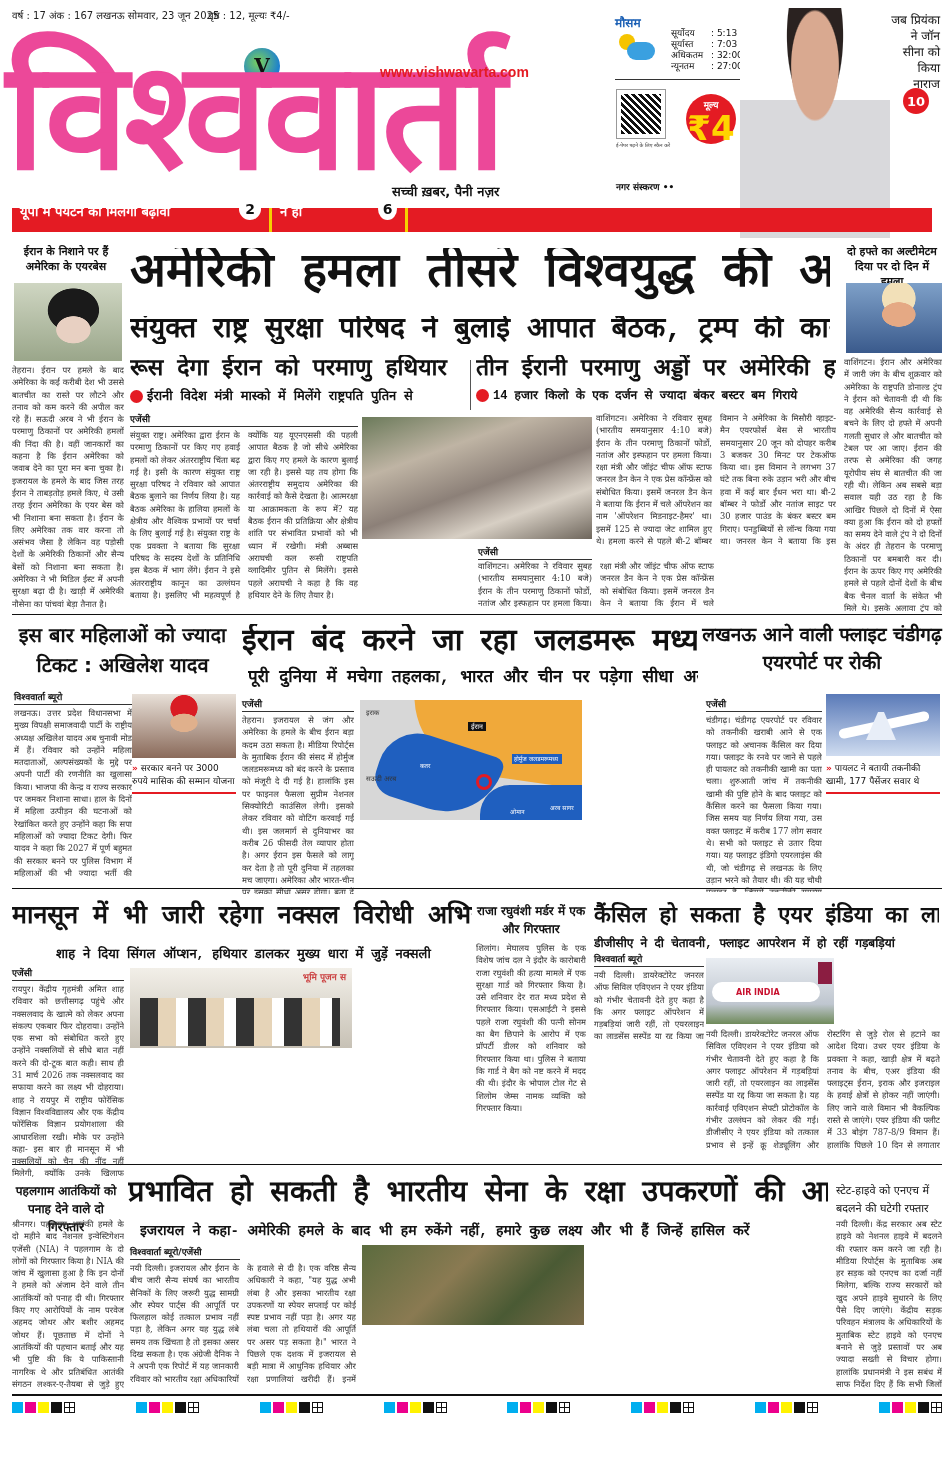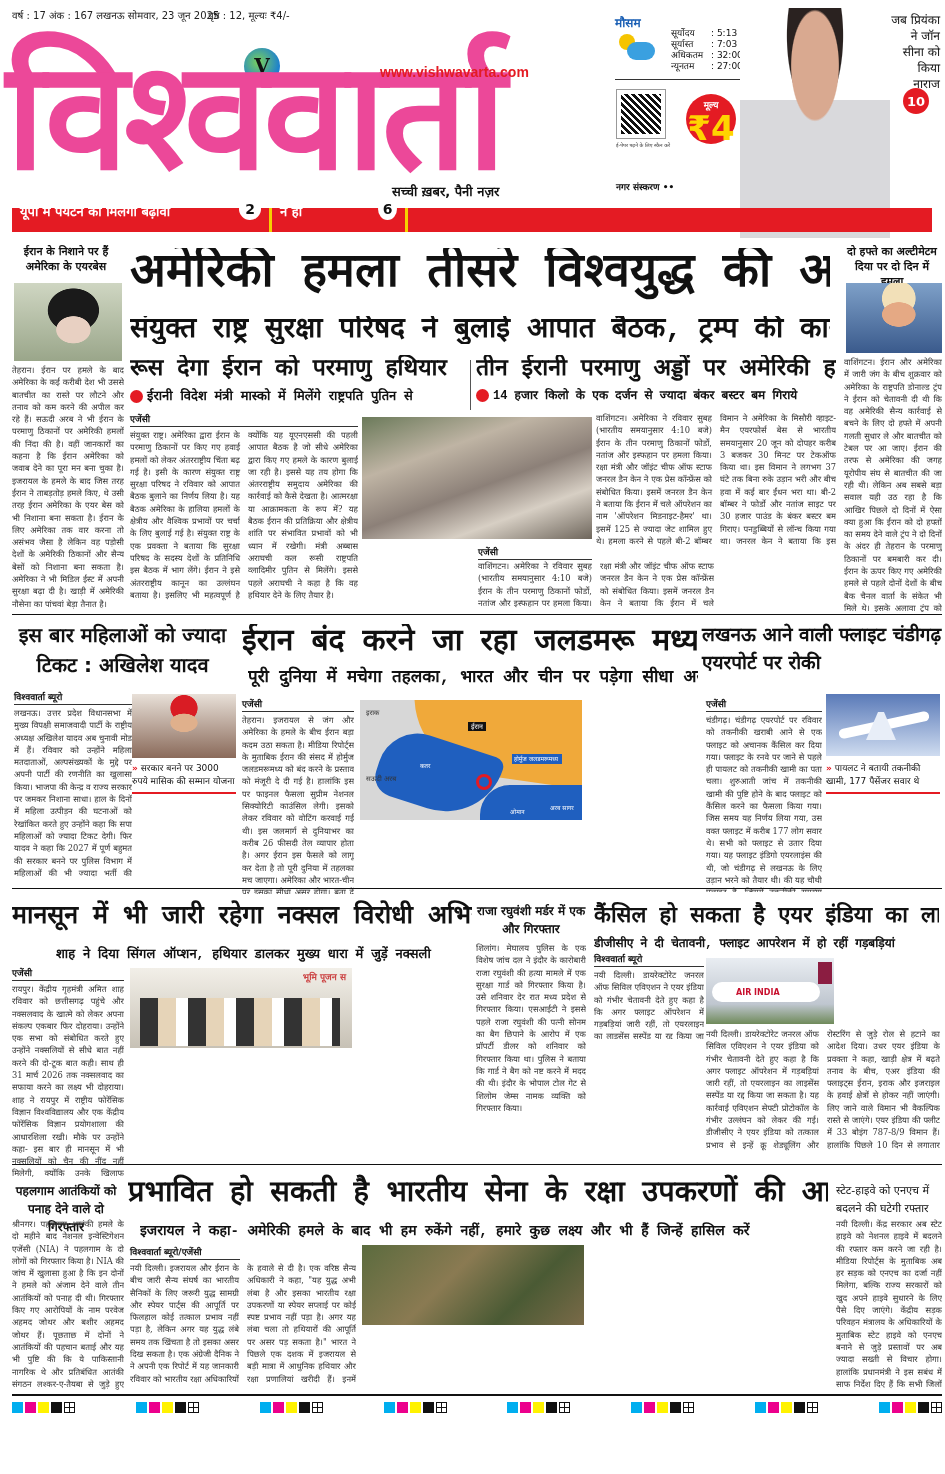--- a/index.html
+++ b/index.html
@@ -128,21 +128,21 @@
   <div style="position:absolute;left:108px;top:22px;font-size:7px;background:#111;color:#fff;padding:0 3px">ईरान</div>
   <div style="position:absolute;left:60px;top:62px;font-size:6px;color:#fff">कतर</div>
   <div style="position:absolute;left:6px;top:74px;font-size:7px;color:#333">सऊदी अरब</div>
   <div style="position:absolute;left:152px;top:54px;font-size:6px;background:#1f5fbf;color:#fff;padding:1px 2px;width:50px">होर्मुज जलडमरूमध्य</div>
   <div style="position:absolute;left:150px;top:108px;font-size:6px;color:#fff">ओमान</div>
   <div style="position:absolute;left:190px;top:104px;font-size:6px;color:#fff">अरब सागर</div>
 </div>
 <div class="abs body-text" style="left:360px;top:822px;width:222px;height:60px;column-count:2;column-gap:8px"></div>
 <div class="abs body-text" style="left:586px;top:700px;width:112px;height:180px"></div>
 
-<div class="abs" style="left:702px;top:620px;width:240px;text-align:left;font-size:19px;font-weight:bold;line-height:28px">लखनऊ आने वाली फ्लाइट चंडीगढ़ एयरपोर्ट पर रोकी</div>
+<div class="abs" style="left:702px;top:620px;width:240px;text-align:center;font-size:19px;font-weight:bold;line-height:28px">लखनऊ आने वाली फ्लाइट चंडीगढ़ एयरपोर्ट पर रोकी</div>
 <div class="abs" style="left:706px;top:697px;width:116px">
   <div class="byline">एजेंसी</div>
   <div class="body-text" style="height:178px">चंडीगढ़। चंडीगढ़ एयरपोर्ट पर रविवार को तकनीकी खराबी आने से एक फ्लाइट को अचानक कैंसिल कर दिया गया। फ्लाइट के रनवे पर जाने से पहले ही पायलट को तकनीकी खामी का पता चला। शुरुआती जांच में तकनीकी खामी की पुष्टि होने के बाद फ्लाइट को कैंसिल करने का फैसला किया गया। जिस समय यह निर्णय लिया गया, उस वक्त फ्लाइट में करीब 177 लोग सवार थे। सभी को फ्लाइट से उतार दिया गया। यह फ्लाइट इंडिगो एयरलाइंस की थी, जो चंडीगढ़ से लखनऊ के लिए उड़ान भरने को तैयार थी। की यह चौथी फ्लाइट है, जिसमें तकनीकी समस्या आई है। जानकारी के अनुसार, चंडीगढ़ से लखनऊ जाने वाली इंडिगो की फ्लाइट 6E-146 रविवार सुबह साढ़े 8 बजे रवाना होने वाली थी।</div>
 </div>
 <div class="abs" style="left:826px;top:694px;width:114px;height:62px;background:linear-gradient(#5a7ab8,#cfdcf0)">
   <div style="position:absolute;left:12px;top:26px;width:92px;height:10px;background:#fff;border-radius:6px;transform:rotate(-12deg)"></div>
   <div style="position:absolute;left:40px;top:18px;width:30px;height:28px;background:#e8eef8;clip-path:polygon(40% 0,60% 0,100% 100%,0 100%)"></div>
 </div>
 <div class="abs" style="left:826px;top:762px;width:114px;font-size:9px;line-height:13px;border-bottom:2px solid #e41b23;padding-bottom:4px"><span style="color:#e41b23;font-weight:bold">»</span> <span>पायलट ने बतायी तकनीकी खामी, 177 पैसेंजर सवार थे</span></div>
 <div class="abs body-text" style="left:826px;top:800px;width:114px;height:80px"></div>

